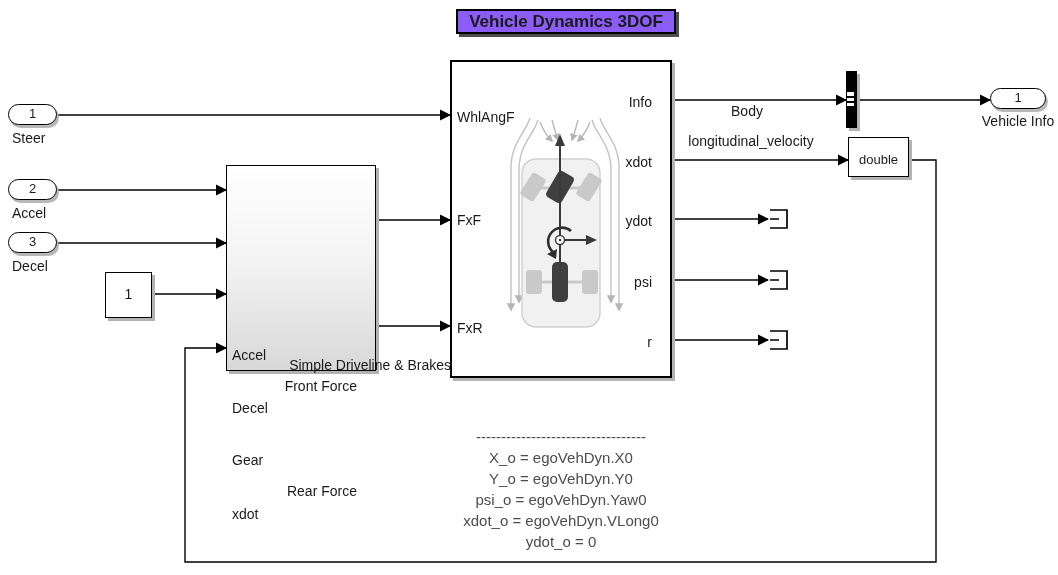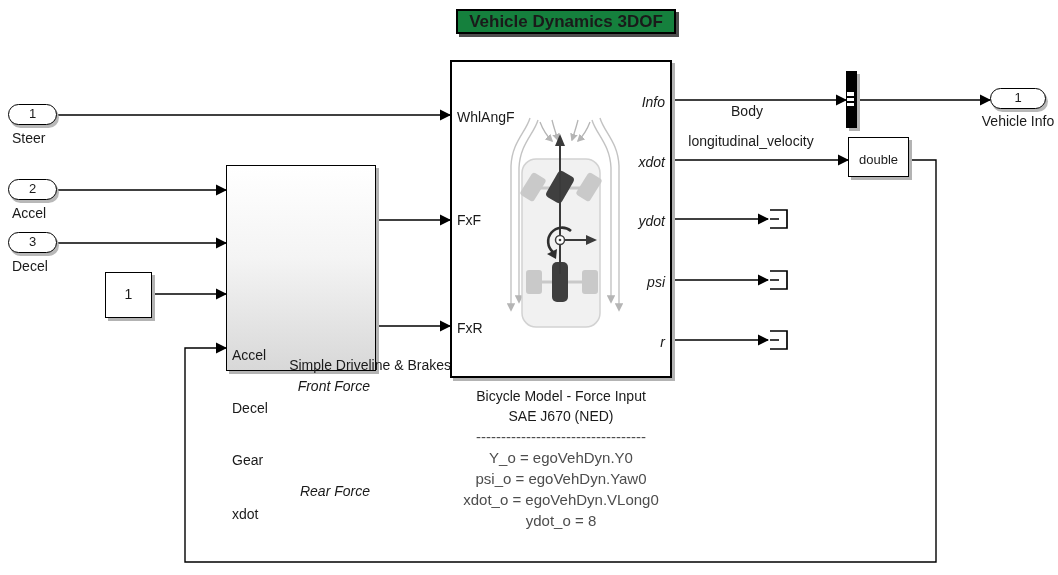--- a/index.html
+++ b/index.html
@@ -8,21 +8,21 @@
     position:relative; width:1058px; height:575px; background:#ffffff;
     overflow:hidden; color:#1a1a1a;
   }
   #wires { position:absolute; left:0; top:0; width:1058px; height:575px; z-index:1; }
   .abs { position:absolute; }
   .lbl { font-size:14px; color:#1a1a1a; white-space:nowrap; }
   .center { text-align:center; }
 
   .title-box {
     left:456px; top:9px; width:220px; height:25px; z-index:3;
-    background:#15803d; border:2px solid #000; box-shadow:3px 3px 0 #4d4d4d;
+    background:#8b5cf6; border:2px solid #000; box-shadow:3px 3px 0 #4d4d4d;
     font-size:17px; font-weight:bold; line-height:21px; text-align:center;
   }
 
   .inport, .outport {
     width:49px; height:21px; background:#fff; border:1.7px solid #000;
     border-radius:11px; text-align:center; font-size:13px; line-height:18px;
     box-shadow:2px 3px 0 #b8b8b8; z-index:3;
   }
   .outport { width:56px; }
 
@@ -37,21 +37,21 @@
     left:226px; top:165px; width:150px; height:206px;
     background:linear-gradient(to bottom, #ffffff 0%, #f4f4f4 45%, #d8d8d8 100%);
   }
   .bicycle { left:450px; top:60px; width:222px; height:318px; border-width:2px; }
   .convert {
     left:848px; top:137px; width:61px; height:40px; text-align:center;
     font-size:13px; line-height:43px;
   }
   .port-lbl { position:absolute; font-size:14px; height:16px; line-height:16px; white-space:nowrap; }
   .pl { left:5px; }
-  .pr { right:5px;font-style:italic; }
+  .pr { right:18px; }
 
   .bus-bar {
     left:846px; top:71px; width:11px; height:57px; background:#000;
     box-shadow:3px 3px 0 #b3b3b3; z-index:3;
   }
   .bus-notch {
     position:absolute; left:1px; top:21px; width:7px; height:14px;
     background:linear-gradient(#fff 0 4px, #000 4px 6px, #fff 6px 9px, #000 9px 11px, #fff 11px 14px);
   }
 
@@ -172,42 +172,39 @@
       <line x1="60" y1="30" x2="60" y2="160" stroke="#3a3a3a" stroke-width="2"></line>
       <polygon points="60,20 55,32 65,32" fill="#3a3a3a"></polygon>
       <line x1="60" y1="126" x2="90" y2="126" stroke="#3a3a3a" stroke-width="2"></line>
       <polygon points="97,126 86,121 86,131" fill="#3a3a3a"></polygon>
       <path d="M71,117 A13,13 0 1 0 53,138" fill="none" stroke="#2e2e2e" stroke-width="2.6"></path>
       <polygon points="47,140 57,135 56,145" fill="#2e2e2e"></polygon>
       <circle cx="60" cy="126" r="4.5" fill="#fff" stroke="#3f3f3f" stroke-width="1.5"></circle>
       <circle cx="60" cy="126" r="1.3" fill="#3f3f3f"></circle>
     </svg>
   </div>
-  <div class="abs lbl center caption cap2" style="left:411px; top:386px; width:300px;">
-    <div>Bicycle Model - Force Input</div>
-    <div>SAE J670 (NED)</div>
-  </div>
 
   <div class="abs lbl center" style="left:697px; top:103px; width:100px;">Body</div>
   <div class="abs lbl center" style="left:686px; top:133px; width:130px;">longitudinal_velocity</div>
 
   <div class="abs bus-bar">
     <div class="bus-notch"></div>
   </div>
 
   <div class="abs block convert">
     <span>double</span>
   </div>
 
   <div class="abs outport" style="left:990px; top:88px;">
     <span>1</span>
   </div>
   <div class="abs lbl center" style="left:948px; top:113px; width:140px;">Vehicle Info</div>
 
   <div class="abs ann center" style="left:411px; top:428px; width:300px;">----------------------------------</div>
   <div class="abs ann ann-lines center" style="left:411px; top:447px; width:300px;">
+    <div>X_o = egoVehDyn.X0</div>
     <div>Y_o = egoVehDyn.Y0</div>
     <div>psi_o = egoVehDyn.Yaw0</div>
     <div>xdot_o = egoVehDyn.VLong0</div>
-    <div>ydot_o = 8</div>
+    <div>ydot_o = 0</div>
   </div>
 
 </div>
 
 </body></html>

